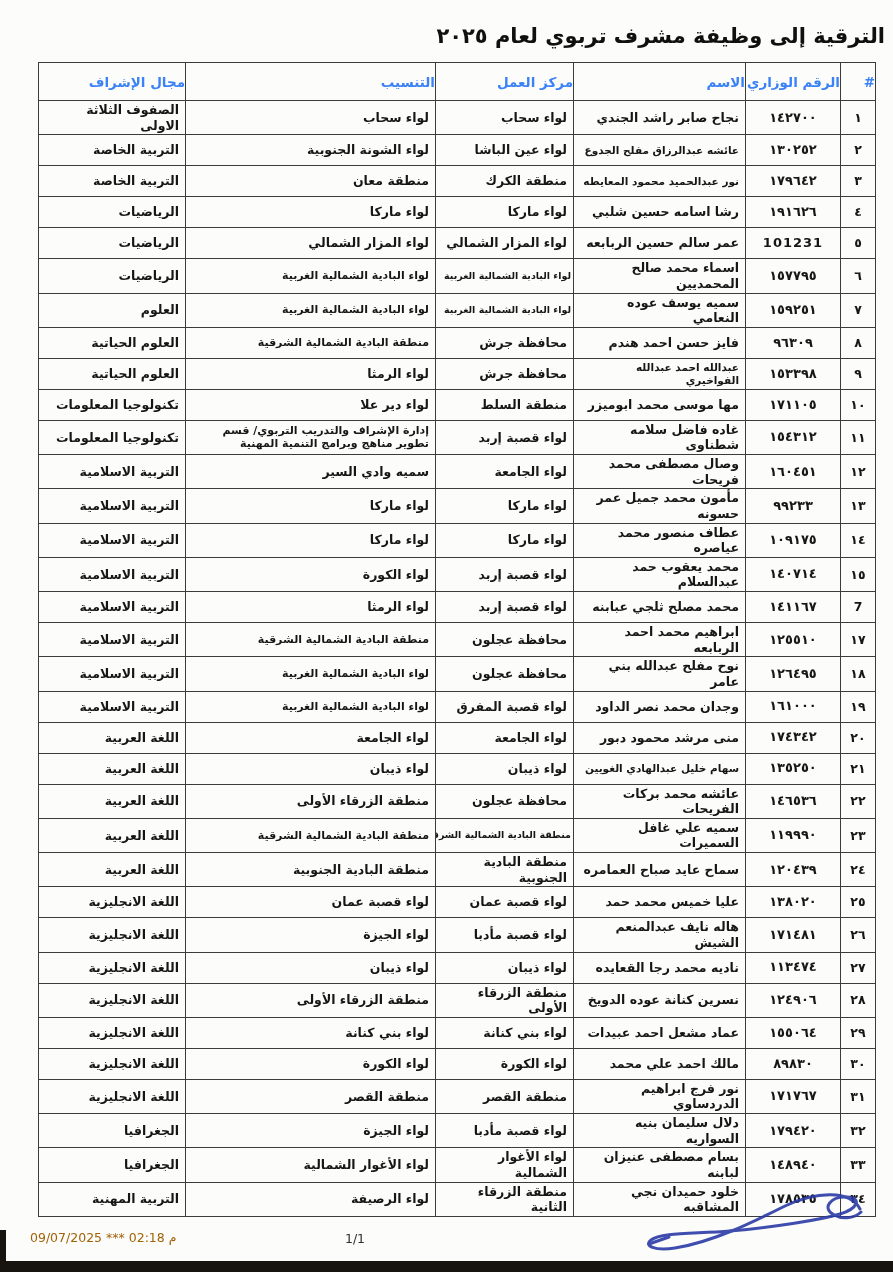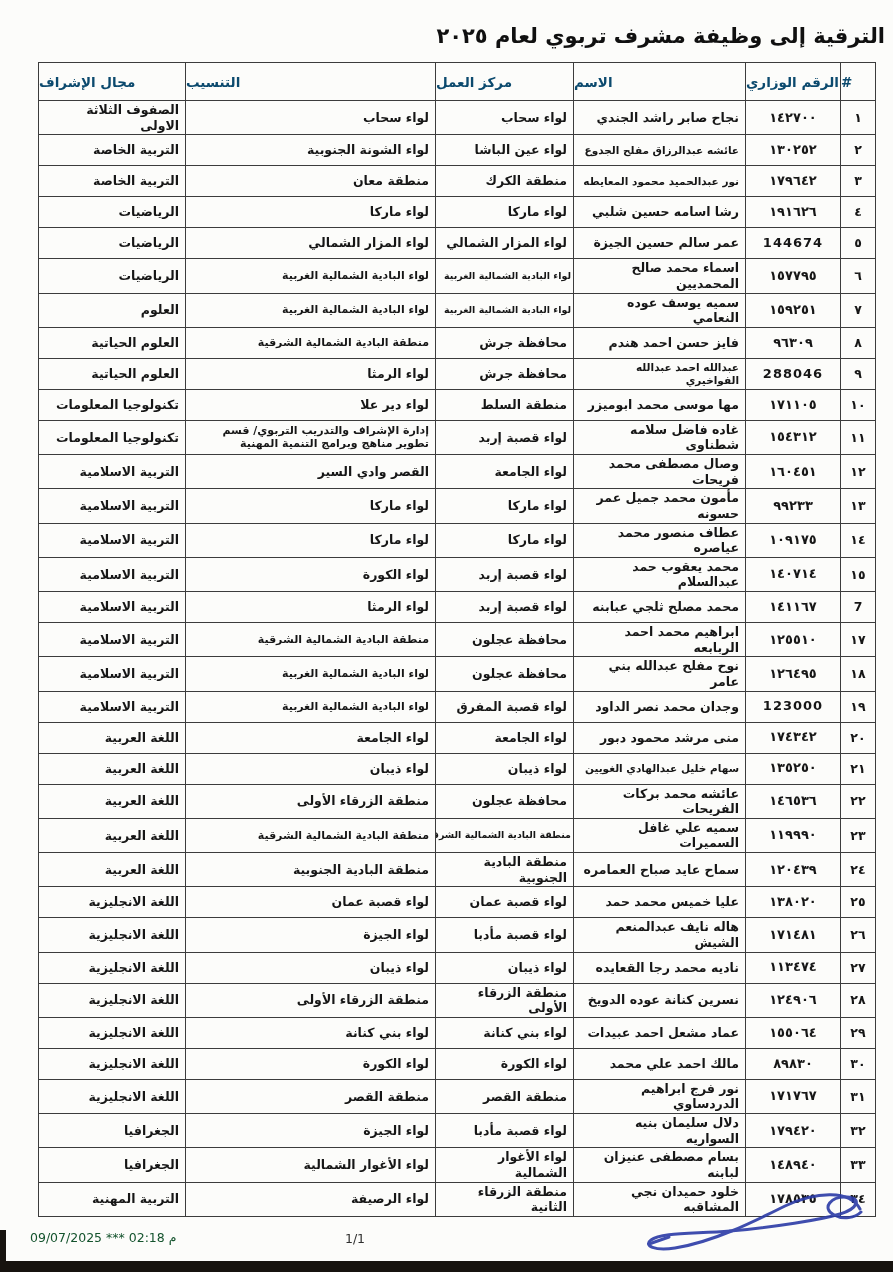--- a/index.html
+++ b/index.html
@@ -31,42 +31,42 @@
     direction:rtl;
   }
   .promo th, .promo td {
     border:1px solid #3c3c3c;
     font-weight:bold;
     overflow:hidden;
   }
   .promo th {
     height:38px;
     font-size:13.5px;
-    text-align:left;
+    text-align:right;
     vertical-align:middle;
-    color:#0c4a6e;
+    color:#3b82f6;
   }
   .promo td {
     height:31px;
     font-size:12.5px;
     vertical-align:middle;
     padding:1px 6px;
     line-height:1.25;
   }
   td.c-n, td.c-id { text-align:center; padding:1px 2px; }
   td.c-id { font-size:13px; letter-spacing:1px; }
   td.c-name, td.c-center, td.c-assign, td.c-field { text-align:right; }
   td.sq-name   { font-size:10.5px; letter-spacing:-0.2px; }
   td.sq-center { font-size:9.5px;  padding:1px 2px; white-space:nowrap; }
   td.sq-assign { font-size:11px; }
   .footer-ts {
     position:absolute;
     left:30px; top:1230px;
     font-size:12.5px;
-    color:#14532d;
+    color:#a16207;
     direction:ltr;
   }
   .footer-pg {
     position:absolute;
     left:0; top:1231px; width:710px;
     text-align:center;
     font-size:12.5px;
     color:#2e2e2e;
   }
   .sig {
@@ -141,22 +141,22 @@
         <tr>
           <td class="c-n">٤</td>
           <td class="c-id">١٩١٦٢٦</td>
           <td class="c-name ">رشا اسامه حسين شلبي</td>
           <td class="c-center ">لواء ماركا</td>
           <td class="c-assign ">لواء ماركا</td>
           <td class="c-field">الرياضيات</td>
         </tr>
         <tr>
           <td class="c-n">٥</td>
-          <td class="c-id">144674</td>
-          <td class="c-name ">عمر سالم حسين الجيزة</td>
+          <td class="c-id">101231</td>
+          <td class="c-name ">عمر سالم حسين الربابعه</td>
           <td class="c-center ">لواء المزار الشمالي</td>
           <td class="c-assign ">لواء المزار الشمالي</td>
           <td class="c-field">الرياضيات</td>
         </tr>
         <tr>
           <td class="c-n">٦</td>
           <td class="c-id">١٥٧٧٩٥</td>
           <td class="c-name ">اسماء محمد صالح المحمديين</td>
           <td class="c-center sq-center">لواء البادية الشمالية الغربية</td>
           <td class="c-assign sq-assign">لواء البادية الشمالية الغربية</td>
@@ -173,21 +173,21 @@
         <tr>
           <td class="c-n">٨</td>
           <td class="c-id">٩٦٣٠٩</td>
           <td class="c-name ">فايز حسن احمد هندم</td>
           <td class="c-center ">محافظة جرش</td>
           <td class="c-assign sq-assign">منطقة البادية الشمالية الشرقية</td>
           <td class="c-field">العلوم الحياتية</td>
         </tr>
         <tr>
           <td class="c-n">٩</td>
-          <td class="c-id">288046</td>
+          <td class="c-id">١٥٣٣٩٨</td>
           <td class="c-name sq-name">عبدالله احمد عبدالله الفواخيري</td>
           <td class="c-center ">محافظة جرش</td>
           <td class="c-assign ">لواء الرمثا</td>
           <td class="c-field">العلوم الحياتية</td>
         </tr>
         <tr>
           <td class="c-n">١٠</td>
           <td class="c-id">١٧١١٠٥</td>
           <td class="c-name ">مها موسى محمد ابوميزر</td>
           <td class="c-center ">منطقة السلط</td>
@@ -200,21 +200,21 @@
           <td class="c-name ">غاده فاضل سلامه شطناوى</td>
           <td class="c-center ">لواء قصبة إربد</td>
           <td class="c-assign sq-assign">إدارة الإشراف والتدريب التربوي/ قسم تطوير مناهج وبرامج التنمية المهنية</td>
           <td class="c-field">تكنولوجيا المعلومات</td>
         </tr>
         <tr>
           <td class="c-n">١٢</td>
           <td class="c-id">١٦٠٤٥١</td>
           <td class="c-name ">وصال مصطفى محمد فريحات</td>
           <td class="c-center ">لواء الجامعة</td>
-          <td class="c-assign ">القصر وادي السير</td>
+          <td class="c-assign ">سميه وادي السير</td>
           <td class="c-field">التربية الاسلامية</td>
         </tr>
         <tr>
           <td class="c-n">١٣</td>
           <td class="c-id">٩٩٢٣٣</td>
           <td class="c-name ">مأمون محمد جميل عمر حسونه</td>
           <td class="c-center ">لواء ماركا</td>
           <td class="c-assign ">لواء ماركا</td>
           <td class="c-field">التربية الاسلامية</td>
         </tr>
@@ -253,21 +253,21 @@
         <tr>
           <td class="c-n">١٨</td>
           <td class="c-id">١٢٦٤٩٥</td>
           <td class="c-name ">نوح مفلح عبدالله بني عامر</td>
           <td class="c-center ">محافظة عجلون</td>
           <td class="c-assign sq-assign">لواء البادية الشمالية الغربية</td>
           <td class="c-field">التربية الاسلامية</td>
         </tr>
         <tr>
           <td class="c-n">١٩</td>
-          <td class="c-id">123000</td>
+          <td class="c-id">١٦١٠٠٠</td>
           <td class="c-name ">وجدان محمد نصر الداود</td>
           <td class="c-center ">لواء قصبة المفرق</td>
           <td class="c-assign sq-assign">لواء البادية الشمالية الغربية</td>
           <td class="c-field">التربية الاسلامية</td>
         </tr>
         <tr>
           <td class="c-n">٢٠</td>
           <td class="c-id">١٧٤٣٤٢</td>
           <td class="c-name ">منى مرشد محمود دبور</td>
           <td class="c-center ">لواء الجامعة</td>

